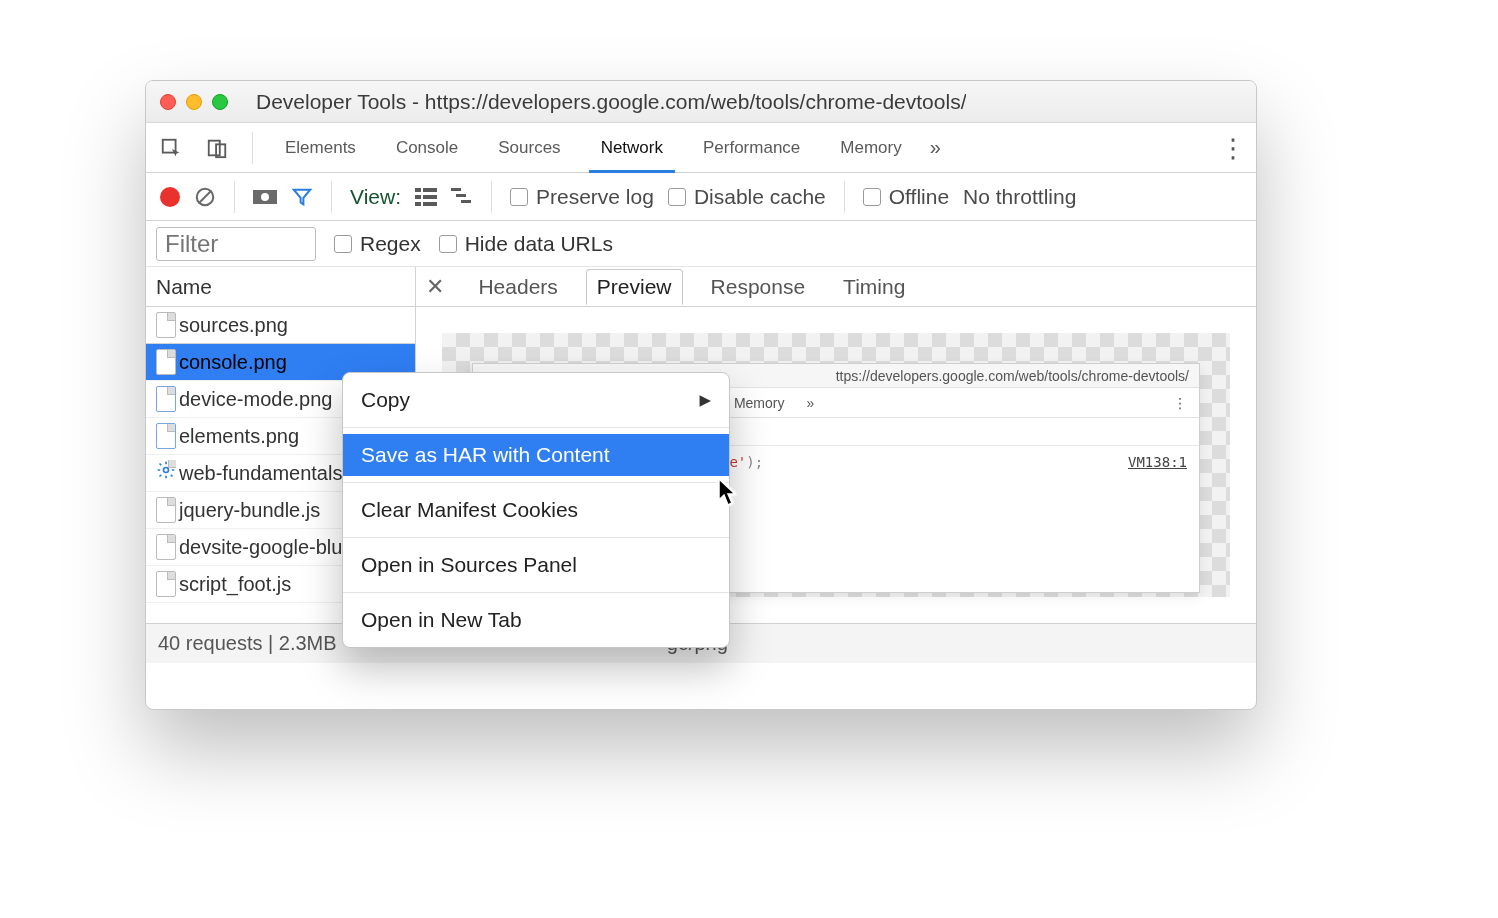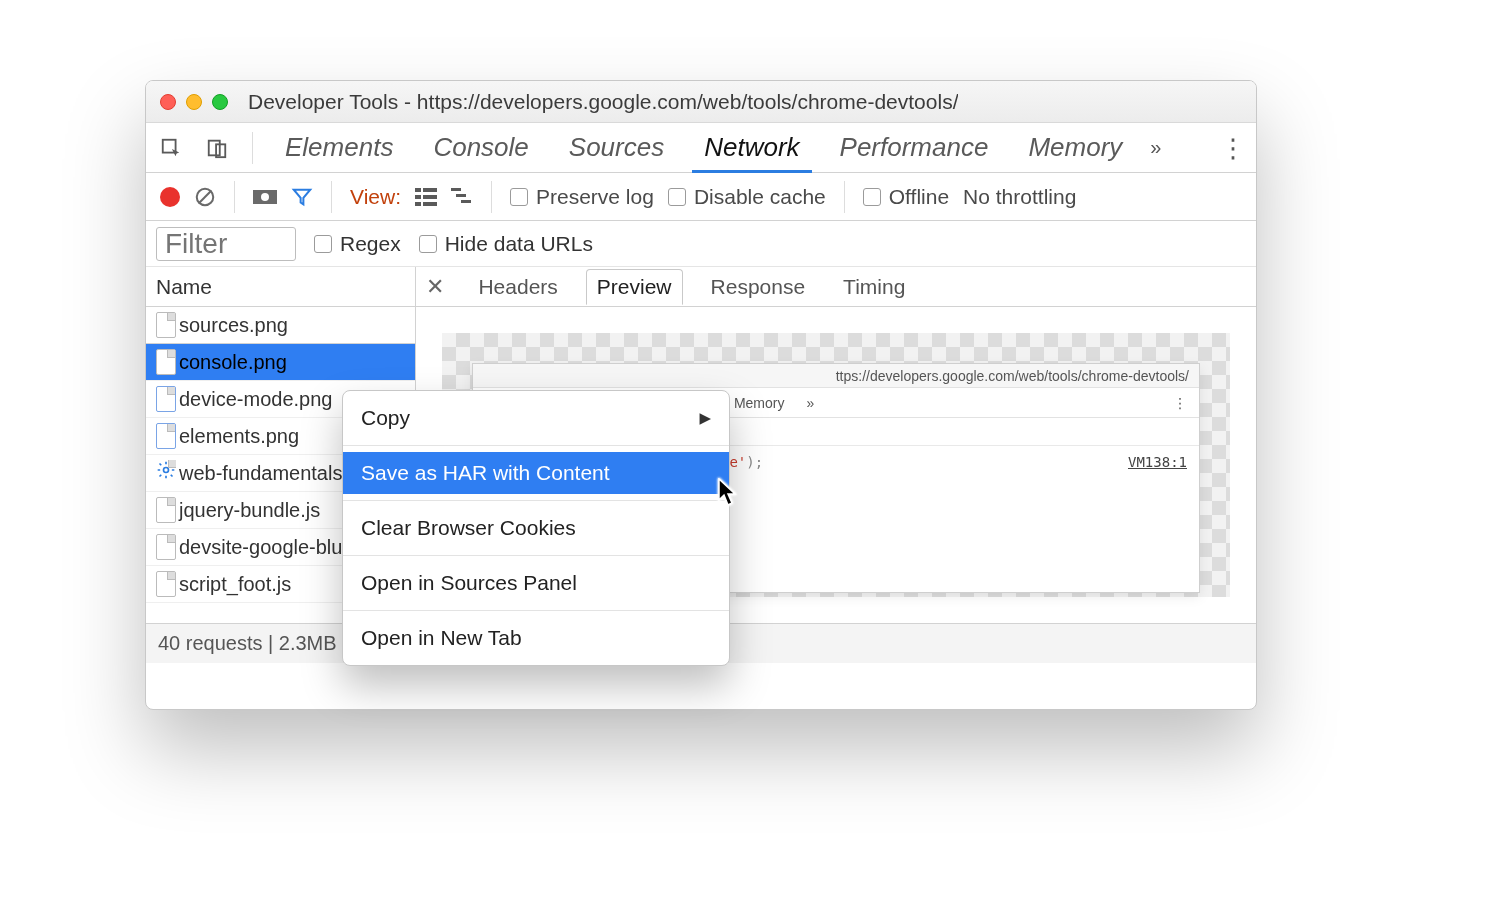--- a/index.html
+++ b/index.html
@@ -24,62 +24,62 @@
     overflow: hidden;
     font-size: 21px;
     color: #333;
   }
   
   .titlebar {
     height: 42px;
     display: flex;
     align-items: center;
     padding: 0 14px;
-    gap: 10px;
+    gap: 18px;
     border-bottom: 1px solid #d9d9d9;
     background: linear-gradient(#f6f6f6,#ececec);
     text-align: right;
   }
   .traffic { display:flex; gap:10px; }
   .tl { width:16px; height:16px; border-radius:50%; }
   .tl.red{background:#ff5f57;border:1px solid #e33e32;}
   .tl.yel{background:#ffbd2e;border:1px solid #e09e00;}
   .tl.grn{background:#28c940;border:1px solid #12a025;}
   .titlebar-title{ font-size:21px; color:#3b3b3b; margin-left:10px; white-space:nowrap; overflow:hidden; text-overflow:ellipsis;}
   
   .tabstrip {
     display:flex; align-items:center; height:50px;
     padding: 0 10px; border-bottom: 1px solid #d2d2d2;
     gap:16px;
   }
   .tabstrip .iconbtn { width:30px; height:30px; display:flex;align-items:center;justify-content:center; color:#5a5a5a; }
   .sep { width:1px; height:32px; background:#ddd; margin:0 4px;}
-  .tab { color:#5a5a5a; padding:0 12px; height:50px; display:flex; align-items:center; font-size:26px;font-style:italic; }
+  .tab { color:#5a5a5a; padding:0 12px; height:50px; display:flex; align-items:center; font-size:17px; }
   .tab.active { color:#111; border-bottom: 3px solid #2b7de1; height:50px; padding-top:3px;}
   .more-chevrons { font-size:20px; color:#555;}
   .kebab { margin-left:auto; font-size:26px; color:#555; letter-spacing:0; line-height:0;}
   
   .net-toolbar {
     display:flex; align-items:center; gap:14px;
     height:48px; padding:0 14px; border-bottom:1px solid #d2d2d2;
     font-size:21px; color:#4a4a4a;
   }
   .record-dot{width:20px;height:20px;border-radius:50%;background:#e9322d;}
   .gray-icon{color:#6a6a6a;}
   .blue-icon{color:#2b7de1;}
-  .viewlabel{color:#c2410c;}
+  .viewlabel{color:#14532d;}
   .chk{display:inline-flex;align-items:center;gap:8px;}
   .chkbox{width:18px;height:18px;border:1.5px solid #9b9b9b;border-radius:3px;display:inline-block;}
   
   .filter-row{
     display:flex;align-items:center;gap:18px;height:46px;padding:0 10px;border-bottom:1px solid #e5e5e5;
   }
   .filter-input{
-    width:140px;height:34px;border:1px solid #bdbdbd;border-radius:3px;
-    font-size:28px;padding:0 8px;color:#0369a1;
+    width:160px;height:34px;border:1px solid #bdbdbd;border-radius:3px;
+    font-size:24px;padding:0 8px;color:#0369a1;
   }
   
   .type-row{
     display:flex;align-items:center;gap:20px;height:46px;padding:0 10px;border-bottom:1px solid #d2d2d2;
     font-size:21px;color:#333;
   }
   .pill{padding:3px 8px;border-radius:7px;}
   .pill.active{background:#9d9da0;color:#fff;}
   
   .content{display:flex;height:calc(100% - 42px - 50px - 48px - 46px - 46px - 40px);}
@@ -126,21 +126,21 @@
   .inner-body .code .g{color:#888;} .inner-body .code .r{color:#c93b2c;}
   .inner-body .vm{text-decoration:underline;color:#444;}
   
   .statusbar{
     height:40px;border-top:1px solid #d2d2d2;
     display:flex;align-items:center;padding:0 12px;font-size:20px;color:#555;
     background:#f4f4f4;
   }
   
   .ctxmenu{
-    position:absolute;left:342px;top:390px;width:388px;
+    position:absolute;left:342px;top:372px;width:388px;
     background:#fff;border:1px solid #c7c7c7;border-radius:8px;
     box-shadow:0 20px 40px rgba(0,0,0,.25);
     font-size:21px;color:#222;padding:6px 0;
   }
   .ctxitem{height:42px;display:flex;align-items:center;padding:0 18px;justify-content:space-between;}
   .ctxitem.highlight{background:#2f7ef2;color:#fff;}
   .ctxdiv{height:1px;background:#e3e3e3;margin:6px 0;}
   .ctxarrow{font-size:15px;color:#333;}
   
   .cursor{
@@ -348,21 +348,21 @@
   <div class="ctxitem">
     <span>Copy</span>
     <span class="ctxarrow">▶</span>
   </div>
   <div class="ctxdiv"></div>
   <div class="ctxitem highlight">
     <span>Save as HAR with Content</span>
   </div>
   <div class="ctxdiv"></div>
   <div class="ctxitem">
-    <span>Clear Browser Cookies</span>
+    <span>Clear Manifest Cookies</span>
   </div>
   <div class="ctxdiv"></div>
   <div class="ctxitem">
     <span>Open in Sources Panel</span>
   </div>
   <div class="ctxdiv"></div>
   <div class="ctxitem">
     <span>Open in New Tab</span>
   </div>
 </div>

